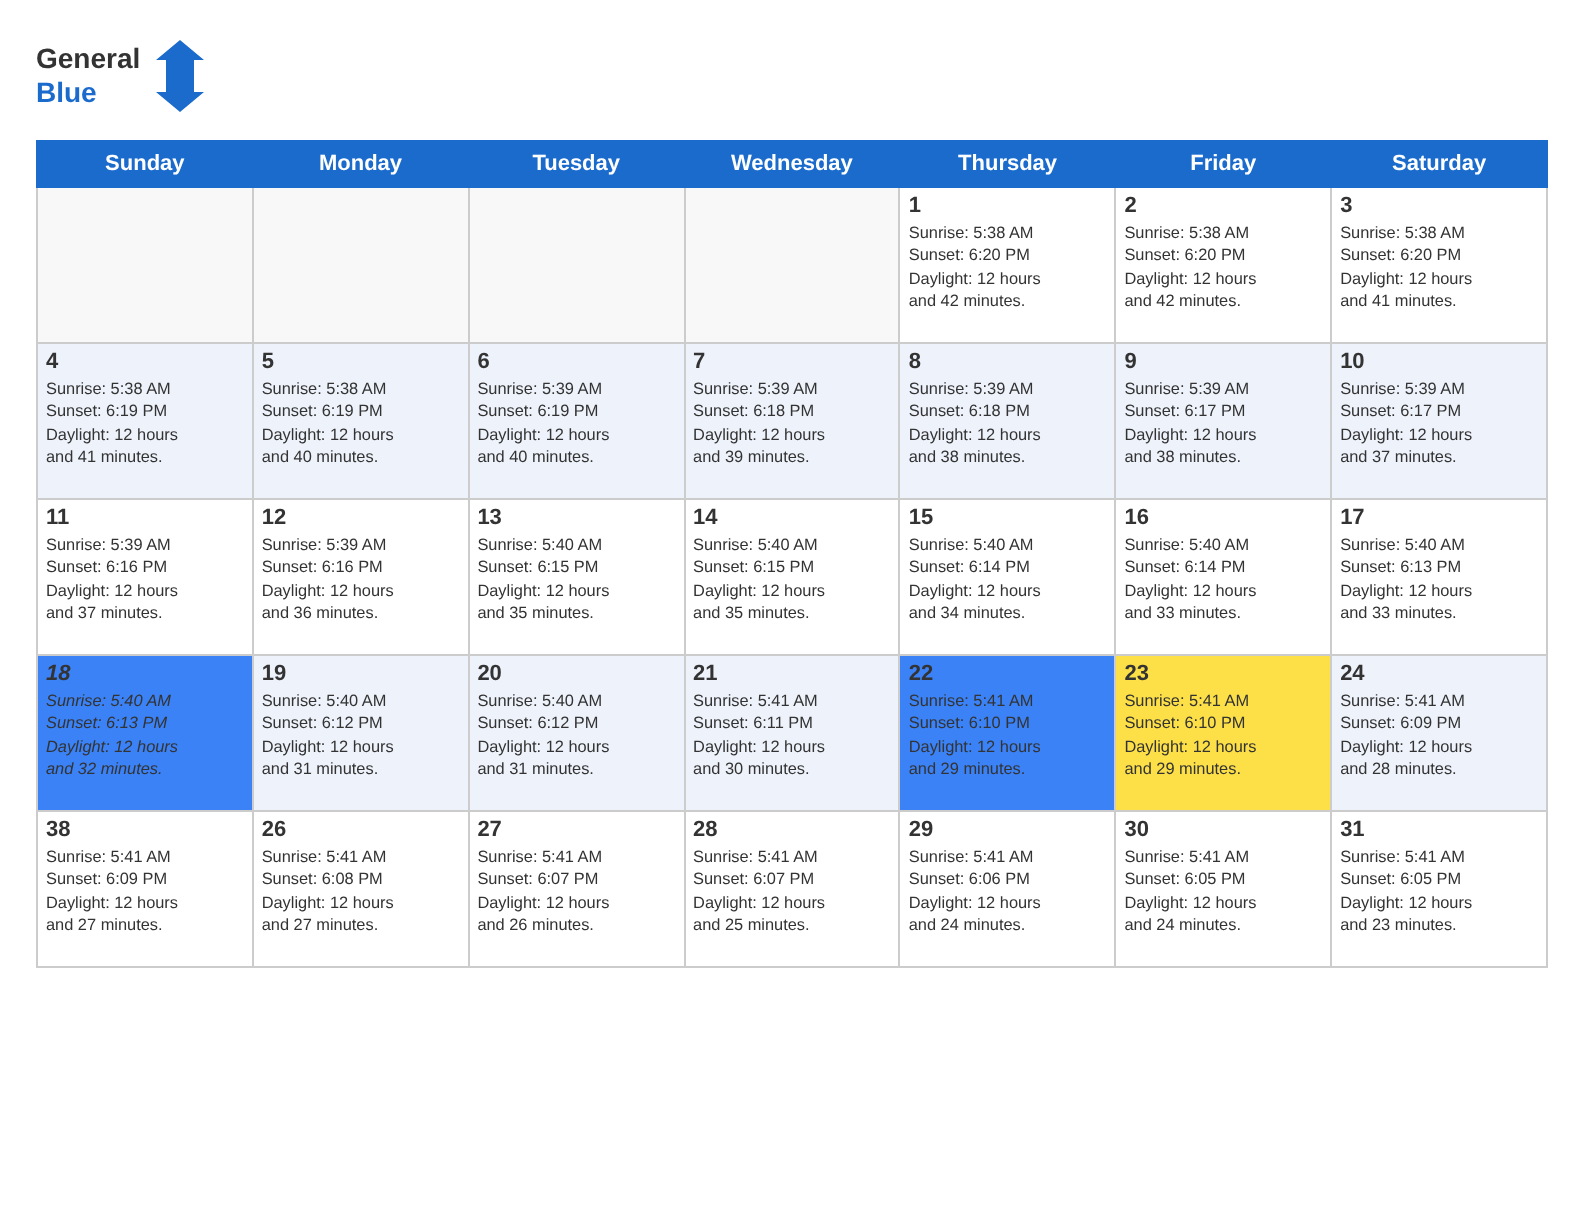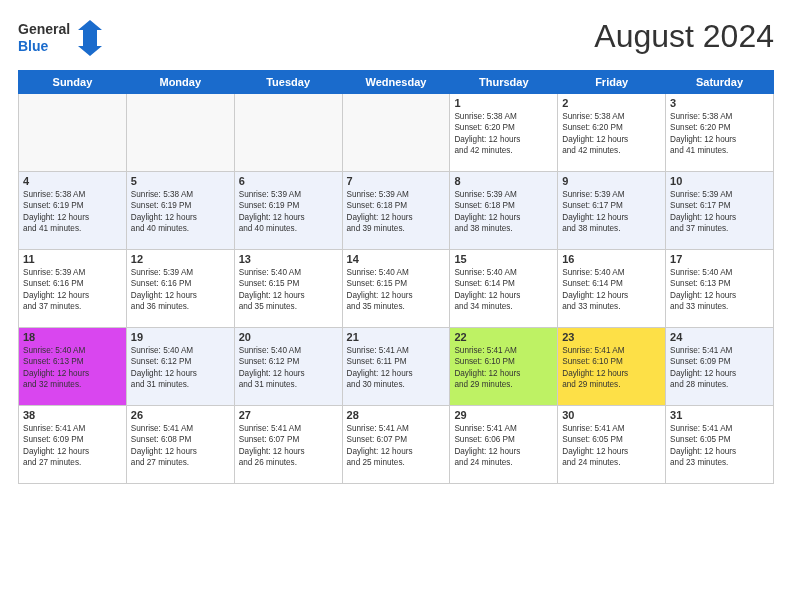--- a/index.html
+++ b/index.html
@@ -90,21 +90,20 @@
 <div class="page">
   <div class="header">
     <div class="logo">
   <svg width="90" height="42" viewBox="0 0 90 42">
     <text x="0" y="16" font-family="Arial" font-size="14" font-weight="bold" fill="#333">General</text>
     <text x="0" y="33" font-family="Arial" font-size="14" font-weight="bold" fill="#1a6bcc">Blue</text>
     <polygon points="72,2 84,12 79,12 79,28 84,28 72,38 60,28 65,28 65,12 60,12" fill="#1a6bcc"></polygon>
   </svg>
 </div>
     <div class="title-block">
-      <div class="month-year">August 2024</div>
     </div>
   </div>
 
   <table class="calendar">
     <thead>
       <tr>
         <th>Sunday</th>
         <th>Monday</th>
         <th>Tuesday</th>
         <th>Wednesday</th>
@@ -237,21 +236,21 @@
           </td>
           <td>
             <div class="day-num">17</div>
             <div class="day-info" style="white-space: pre-line;">Sunrise: 5:40 AM
 Sunset: 6:13 PM
 Daylight: 12 hours
 and 33 minutes.</div>
           </td>
         </tr>
         <tr>
-          <td style="background: #d946ef;">
+          <td style="background: #3b82f6; font-style: italic;">
             <div class="day-num">18</div>
             <div class="day-info" style="white-space: pre-line;">Sunrise: 5:40 AM
 Sunset: 6:13 PM
 Daylight: 12 hours
 and 32 minutes.</div>
           </td>
           <td style="background: rgb(238, 242, 251);">
             <div class="day-num">19</div>
             <div class="day-info" style="white-space: pre-line;">Sunrise: 5:40 AM
 Sunset: 6:12 PM
@@ -265,21 +264,21 @@
 Daylight: 12 hours
 and 31 minutes.</div>
           </td>
           <td style="background: rgb(238, 242, 251);">
             <div class="day-num">21</div>
             <div class="day-info" style="white-space: pre-line;">Sunrise: 5:41 AM
 Sunset: 6:11 PM
 Daylight: 12 hours
 and 30 minutes.</div>
           </td>
-          <td style="background: #bef264;">
+          <td style="background: #3b82f6;">
             <div class="day-num">22</div>
             <div class="day-info" style="white-space: pre-line;">Sunrise: 5:41 AM
 Sunset: 6:10 PM
 Daylight: 12 hours
 and 29 minutes.</div>
           </td>
           <td style="background: #fde047;">
             <div class="day-num">23</div>
             <div class="day-info" style="white-space: pre-line;">Sunrise: 5:41 AM
 Sunset: 6:10 PM

